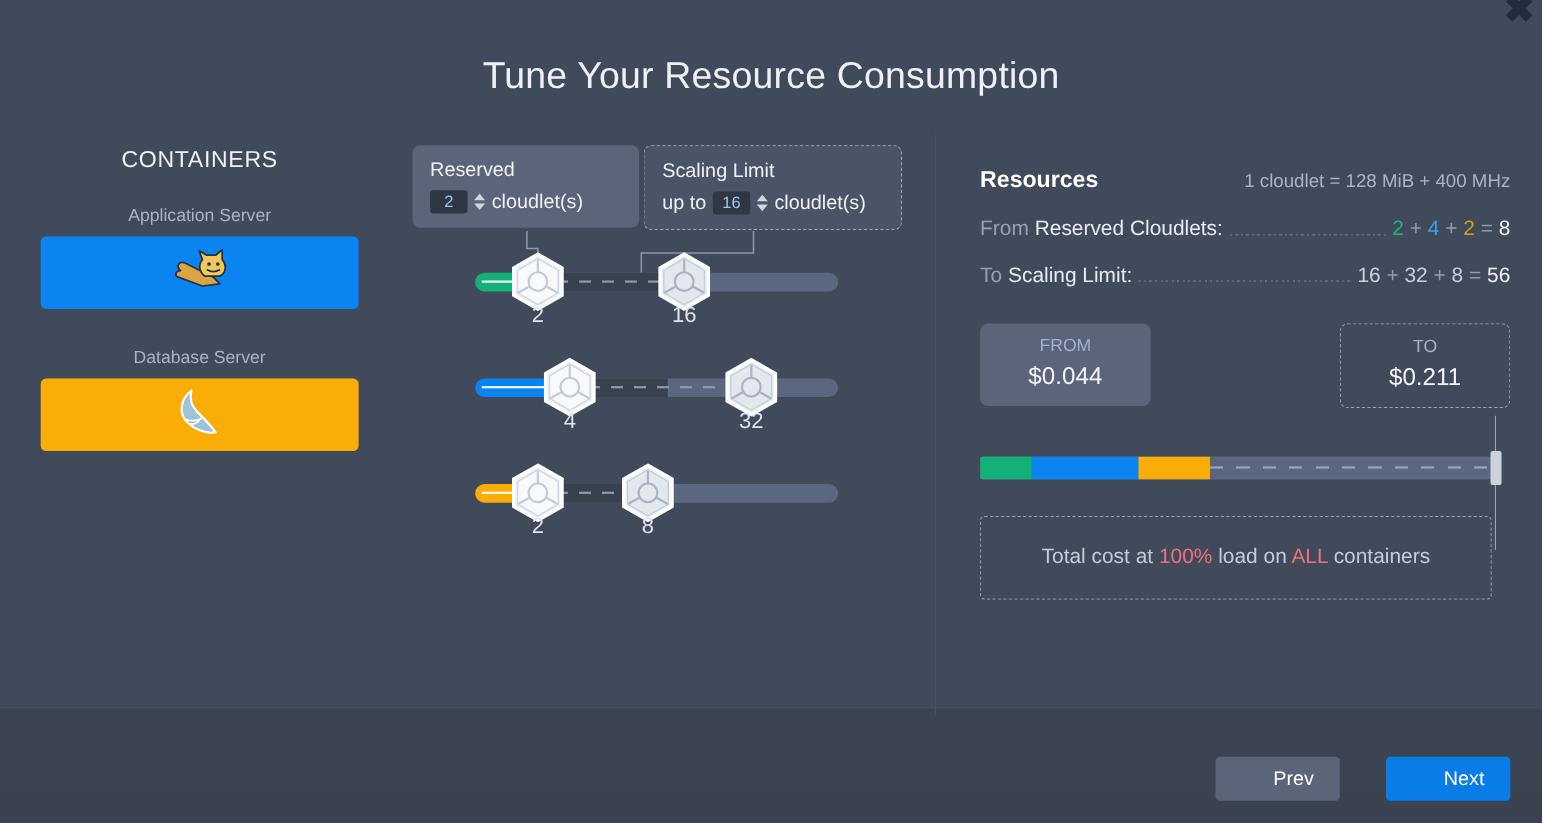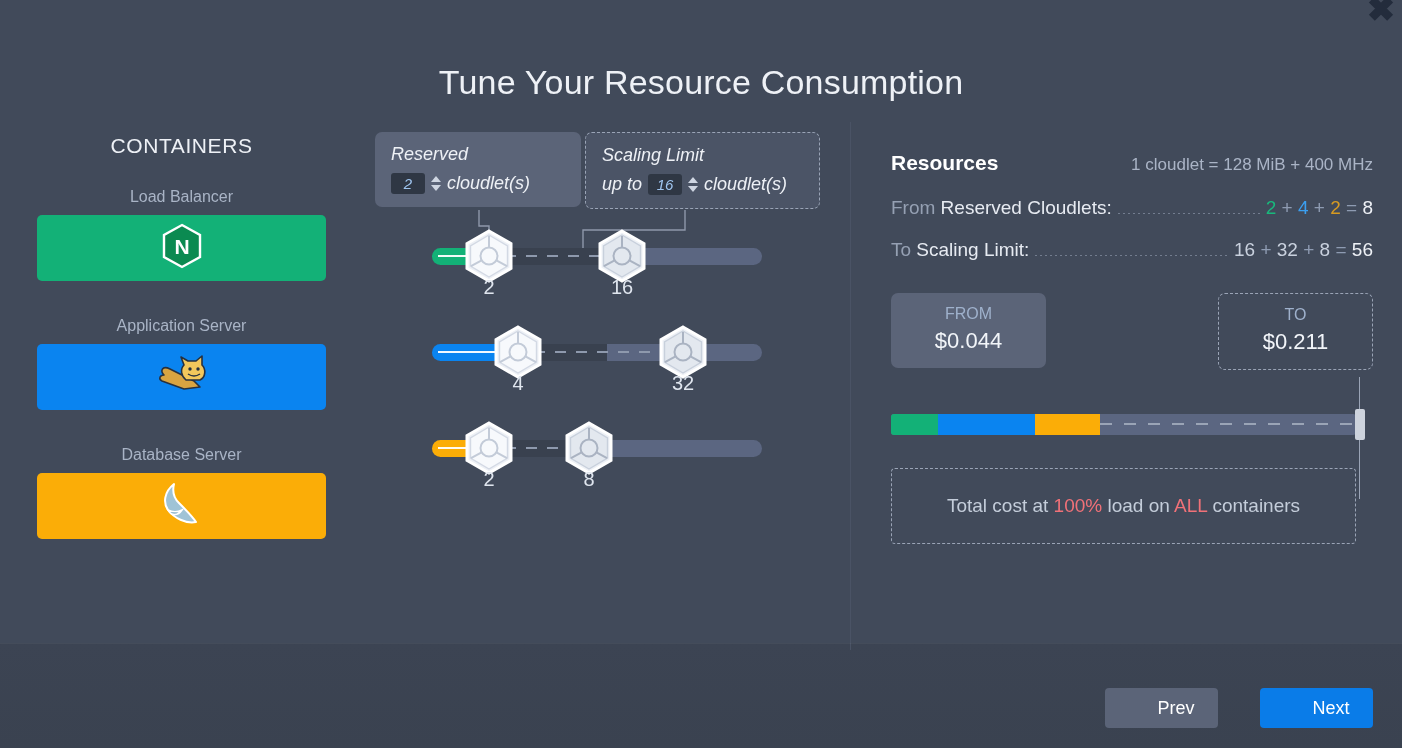--- a/index.html
+++ b/index.html
@@ -17,21 +17,21 @@
   
   .close-icon {
     position: absolute; top: -8px; right: 4px;
     width: 34px; height: 34px; cursor: pointer;
     color: #232c3c; font-size: 34px; line-height: 34px;
     text-align: center; font-weight: bold;
   }
 
   
   .title {
-    position: absolute; top: 63px; left: 0; width: 100%;
+    position: absolute; top: 50px; left: 0; width: 100%;
     text-align: center; color: #eef1f6;
     font-size: 34px; font-weight: 400; letter-spacing: .2px;
   }
 
   
   .v-divider {
     position: absolute; left: 850px; top: 122px;
     width: 1px; height: 528px; background: #4a5365;
   }
   .h-footer-line {
@@ -56,21 +56,21 @@
   .cont-card.green  { background: #13b177; }
   .cont-card.blue   { background: #0a84f0; }
   .cont-card.orange { background: #fbad07; }
 
   
   .sliders { position: absolute; left: 375px; top: 132px; width: 455px; }
 
   .tip-row { position: relative; height: 82px; }
   .tip {
     position: absolute; top: 0; padding: 12px 14px 13px 16px;
-    border-radius: 7px; color: #eef1f6; font-style: italic;
+    border-radius: 7px; color: #eef1f6;
   }
   .tip.reserved {
     left: 0; width: 206px; background: #5b6478;
   }
   .tip.scaling {
     left: 210px; width: 235px; background: #4b5466;
     border: 1px dashed #9aa4b6;
   }
   .tip-title { font-size: 18px; margin-bottom: 8px; }
   .tip-line { display: flex; align-items: center; font-size: 18px; gap: 6px; }
@@ -211,31 +211,20 @@
   <div class="close-icon">✖</div>
 
   <div class="title">Tune Your Resource Consumption</div>
 
   <div class="v-divider"></div>
   <div class="h-footer-line"></div>
 
   <div class="containers">
     <div class="containers-head">CONTAINERS</div>
 
-    <div>
-      <div class="cont-label">Load Balancer</div>
-      <div class="cont-card green">
-        <span>
-          <svg width="42" height="46" viewBox="0 0 42 46">
-            <polygon points="21,2 39,12 39,34 21,44 3,34 3,12" fill="#0b8a51" stroke="#ffffff" stroke-width="2.4"></polygon>
-            <text x="21" y="31" font-family="Liberation Sans, sans-serif" font-size="21" font-weight="bold" fill="#ffffff" text-anchor="middle">N</text>
-          </svg>
-        </span>
-      </div>
-    </div>
 
     <div>
       <div class="cont-label">Application Server</div>
       <div class="cont-card blue">
         <span>
           <svg width="56" height="44" viewBox="0 0 56 44">
             <path d="M16 16 C8 12 6 18 10 22 C6 22 4 26 8 28 L30 36 L46 34 L40 28 Z" fill="#d9a441" stroke="#27313f" stroke-width="1.6" stroke-linejoin="round"></path>
             <path d="M30 12 L27 4 L34 8 L42 8 L48 3 L48 12 C52 16 52 24 46 27 L32 27 C27 23 26 16 30 12 Z" fill="#f2c75c" stroke="#27313f" stroke-width="1.6" stroke-linejoin="round"></path>
             <circle cx="36" cy="16" r="1.7" fill="#27313f"></circle>
             <circle cx="44" cy="16" r="1.7" fill="#27313f"></circle>

